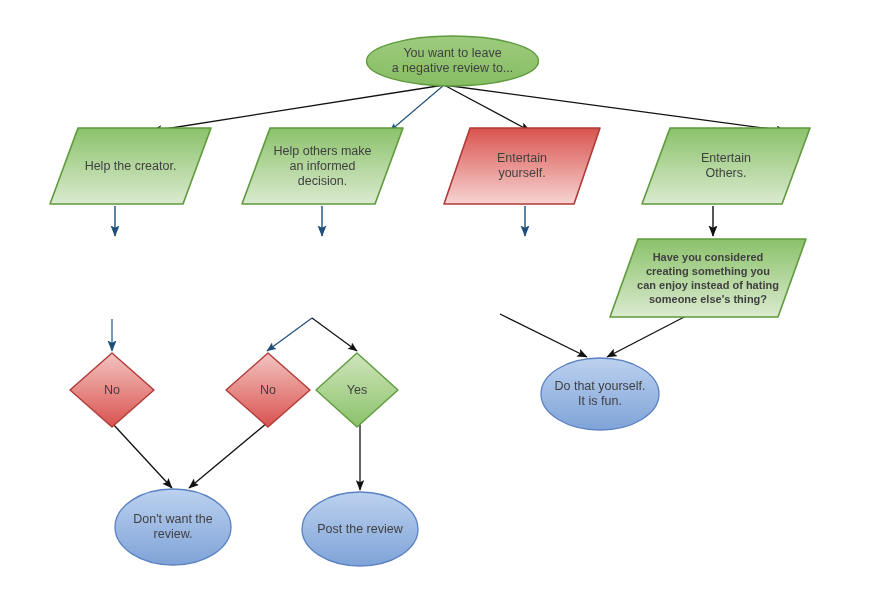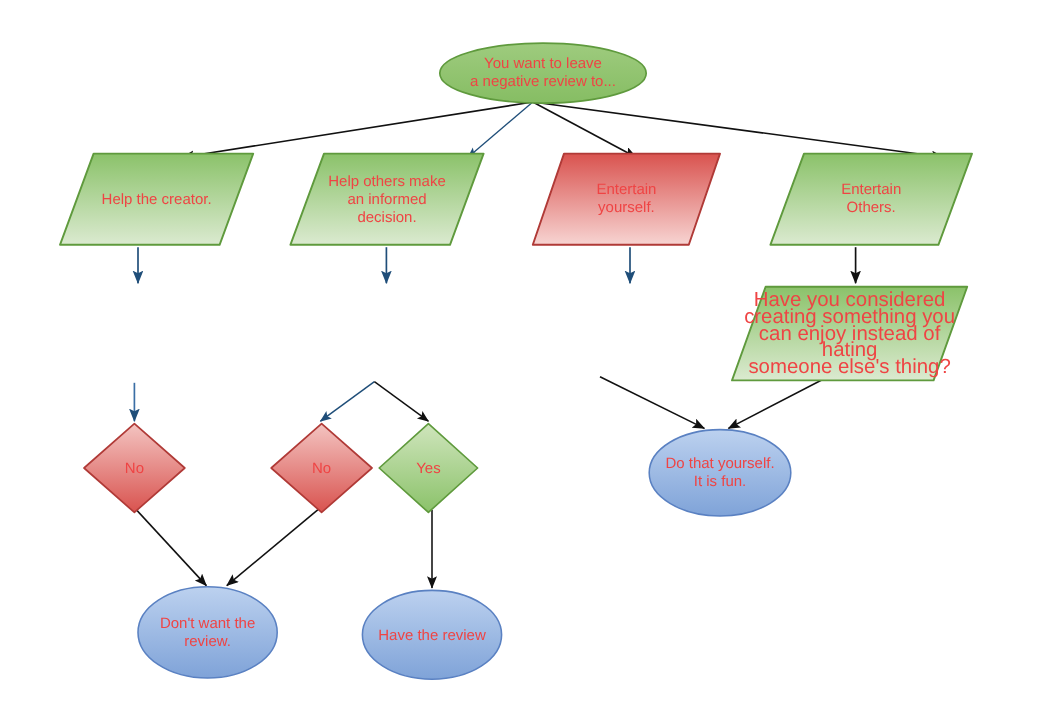--- a/index.html
+++ b/index.html
@@ -32,21 +32,21 @@
   .node .label {
     position: absolute;
     left: 0;
     top: 0;
     width: 100%;
     height: 100%;
     display: flex;
     align-items: center;
     justify-content: center;
     text-align: center;
-    color: #ef4444;
+    color: #404040;
     font-size: 12.5px;
     line-height: 15px;
     white-space: pre-line;
     z-index: 3;
     padding: 0 6px;
     box-sizing: border-box;
   }
   .shape {
     position: absolute;
     left: 0;
@@ -214,21 +214,21 @@
       <svg viewBox="0 0 200 84" preserveAspectRatio="none">
         <defs>
             <linearGradient id="gP8" x1="0" y1="0" x2="0" y2="1">
           <stop offset="0%" stop-color="#8bc26a"></stop>
               <stop offset="100%" stop-color="#dbead0"></stop>
         </linearGradient>
           </defs>
         <path d="M30,3 L198,3 L170,81 L2,81 Z" fill="url(#gP8)" stroke="#5f9a3d" stroke-width="1.6" stroke-linejoin="round"></path>
       </svg>
     </div>
-    <div class="label" style="font-size:17px; line-height:14px;">Have you considered
+    <div class="label" style="font-size:11px; line-height:14px;font-weight:bold;">Have you considered
 creating something you
 can enjoy instead of hating
 someone else's thing?</div>
   </div>
 
   <div class="node" style="left:68px; top:351px; width:88px; height:78px;">
     <div class="shape">
       <svg viewBox="0 0 88 78" preserveAspectRatio="none">
         <defs>
             <linearGradient id="gD1" x1="0" y1="0" x2="0" y2="1">
@@ -293,21 +293,21 @@
       <svg viewBox="0 0 120 78" preserveAspectRatio="none">
         <defs>
             <linearGradient id="gE2" x1="0" y1="0" x2="0" y2="1">
           <stop offset="0%" stop-color="#bcd1ef"></stop>
               <stop offset="100%" stop-color="#7fa3d8"></stop>
         </linearGradient>
           </defs>
         <ellipse cx="60" cy="39" rx="58" ry="37" fill="url(#gE2)" stroke="#5a81c2" stroke-width="1.3"></ellipse>
       </svg>
     </div>
-    <div class="label">Have the review</div>
+    <div class="label">Post the review</div>
   </div>
 
   <div class="node" style="left:539px; top:356px; width:122px; height:76px;">
     <div class="shape">
       <svg viewBox="0 0 122 76" preserveAspectRatio="none">
         <defs>
             <linearGradient id="gE3" x1="0" y1="0" x2="0" y2="1">
           <stop offset="0%" stop-color="#bcd1ef"></stop>
               <stop offset="100%" stop-color="#7fa3d8"></stop>
         </linearGradient>

